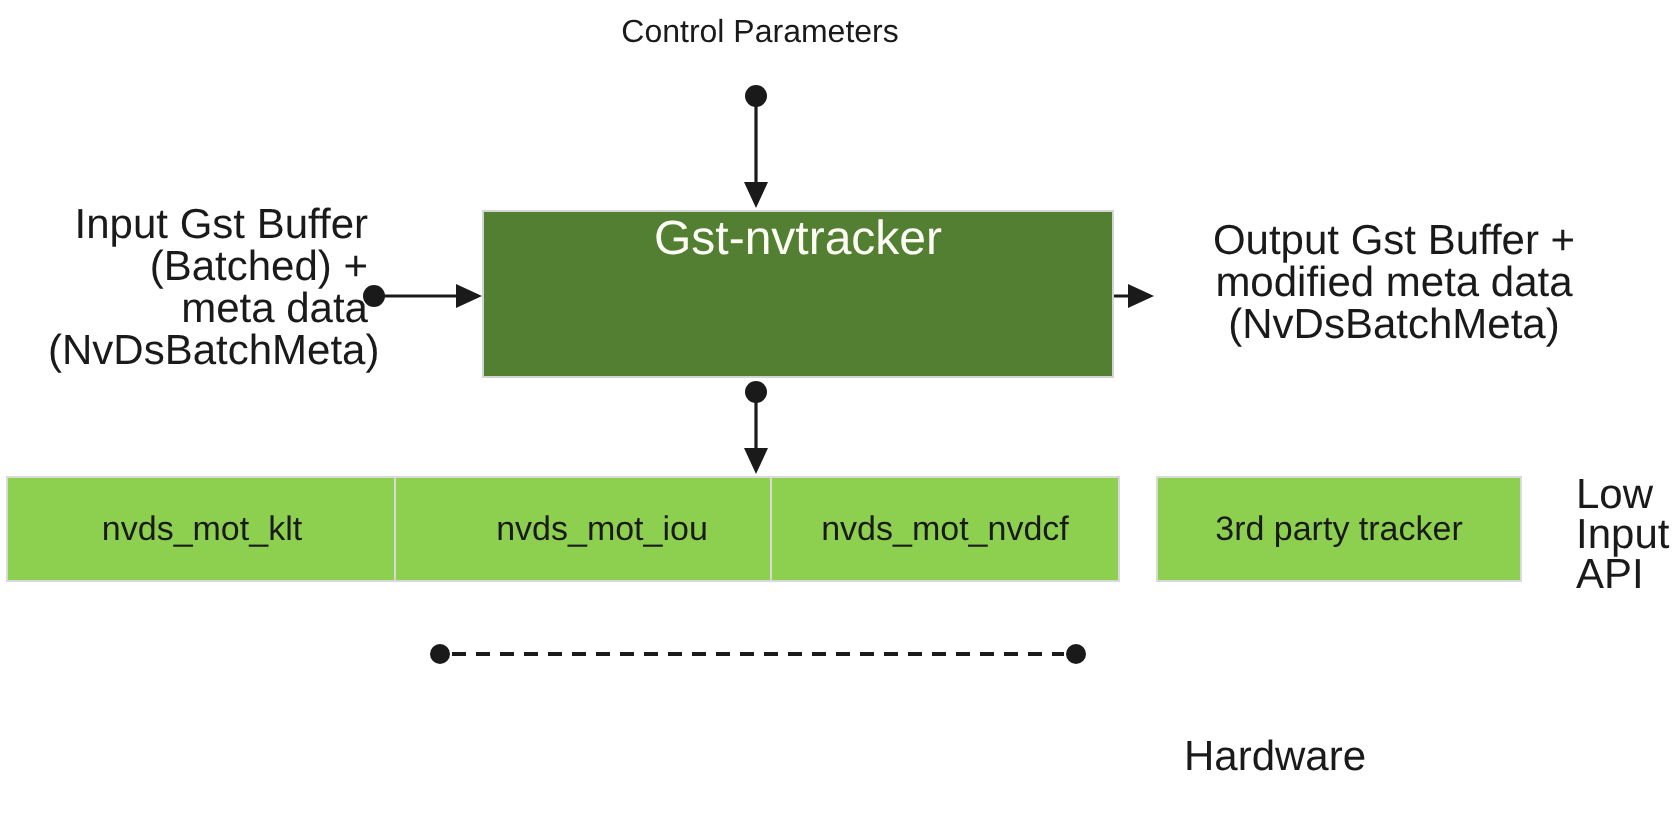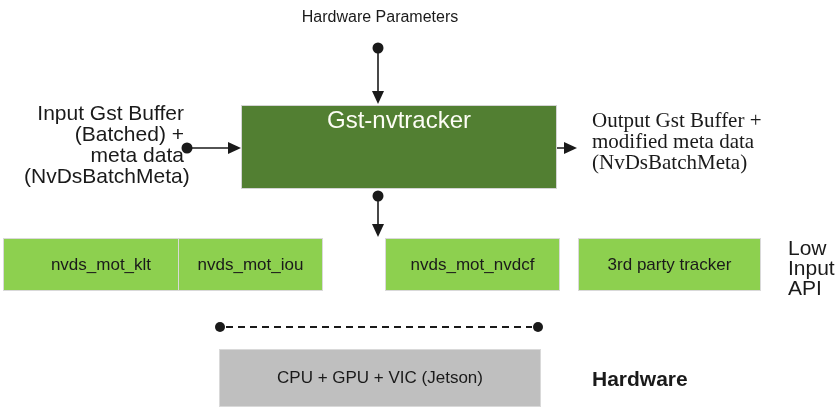--- a/index.html
+++ b/index.html
@@ -27,63 +27,62 @@
     left: 240px; top: 6px; width: 280px;
     text-align: center;
     font-size: 16px;
   }
   .input-label {
     left: 24px; top: 102px; width: 160px;
     text-align: right;
   }
   .output-label {
     left: 592px; top: 110px; width: 210px;
-    text-align: left;
-    font-family: Liberation Serif, serif;
+    text-align: center;
   }
   .plugin-box {
     left: 241px; top: 105px; width: 316px; height: 84px;
     border: 1px solid #d4d4d4;
     display: flex; align-items: flex-start; justify-content: center;
     font-size: 24px;
   }
   .tracker-box {
     top: 238px; height: 53px;
     border: 1px solid #d9d9d9;
     display: flex; align-items: center; justify-content: center;
     font-size: 17px;
   }
   .tracker-box.b0 { left: 3px;   width: 196px; }
-  .tracker-box.b1 { left: 178px; width: 145px; }
+  .tracker-box.b1 { left: 197px; width: 208px; }
   .tracker-box.b2 { left: 385px; width: 175px; }
   .tracker-box.b3 { left: 578px; width: 183px; }
   .lowlevel-label {
     left: 788px; top: 238px; width: 50px;
     line-height: 20px;
   }
   .hardware-box {
     left: 219px; top: 349px; width: 322px; height: 58px;
     border: 1px solid #d9d9d9;
     display: flex; align-items: center; justify-content: center;
     font-size: 17px;
   }
   .hardware-label {
-    left: 592px; top: 368px; width: 120px; font-weight: bold;
+    left: 592px; top: 368px; width: 120px;
   }
   svg.arrows {
     left: 0; top: 0;
     pointer-events: none;
   }
 </style>
 </head>
 <body>
 
 <div class="canvas">
 
-  <div class="abs label control-label">Hardware Parameters</div>
+  <div class="abs label control-label">Control Parameters</div>
 
   <svg class="abs arrows" width="840" height="410" viewBox="0 0 840 410">
     <g>
       <circle cx="378" cy="48" r="5.5" fill="#1A1A1A"></circle>
       <line x1="378" y1="52" x2="378" y2="92" stroke-width="1.6" stroke="#1A1A1A"></line>
       <polygon points="372,91 384,91 378,104" fill="#1A1A1A"></polygon>
     </g>
     <g>
       <circle cx="187" cy="148" r="5.5" fill="#1A1A1A"></circle>
       <line x1="191" y1="148" x2="229" y2="148" stroke-width="1.6" stroke="#1A1A1A"></line>
@@ -129,19 +128,16 @@
     <span>nvds_mot_nvdcf</span>
   </div>
   <div class="abs tracker-box b3" style="background: rgb(141, 208, 79);">
     <span>3rd party tracker</span>
   </div>
 
   <div class="abs label lowlevel-label">Low
 Input
 API</div>
 
-  <div class="abs hardware-box" style="background: rgb(191, 191, 191);">
-    <span>CPU + GPU + VIC (Jetson)</span>
-  </div>
 
   <div class="abs label hardware-label">Hardware</div>
 
 </div>
 
 </body></html>

